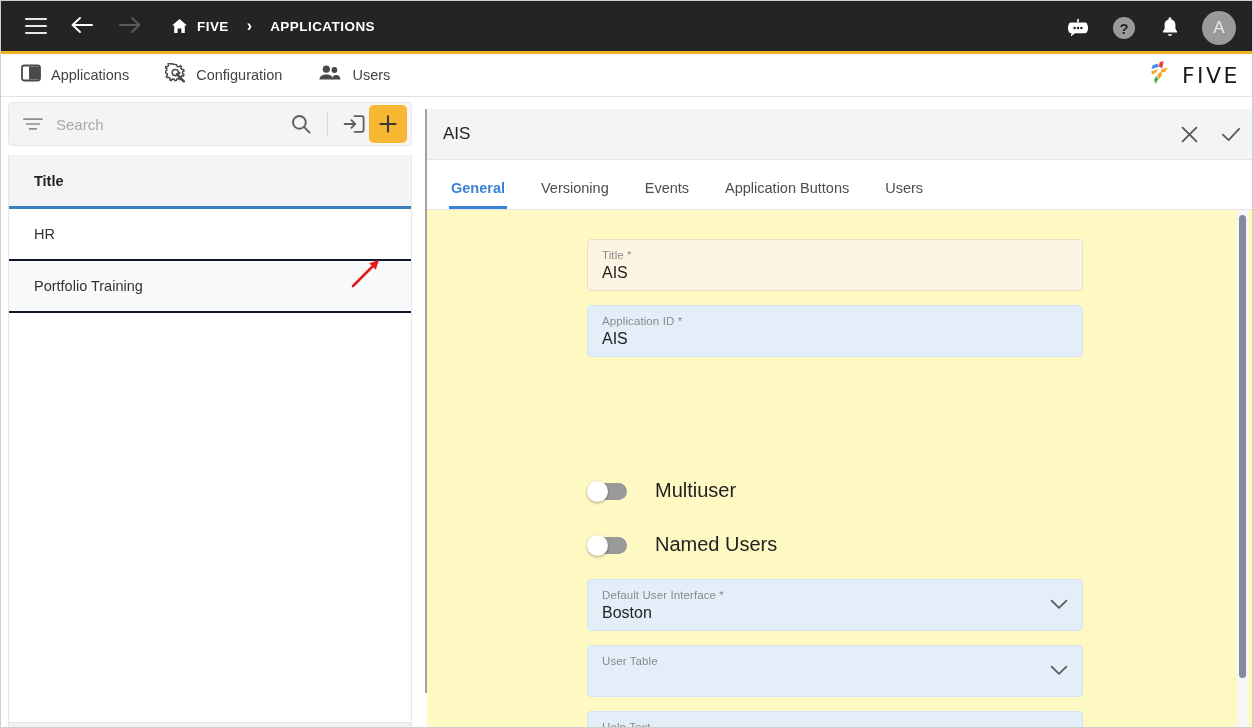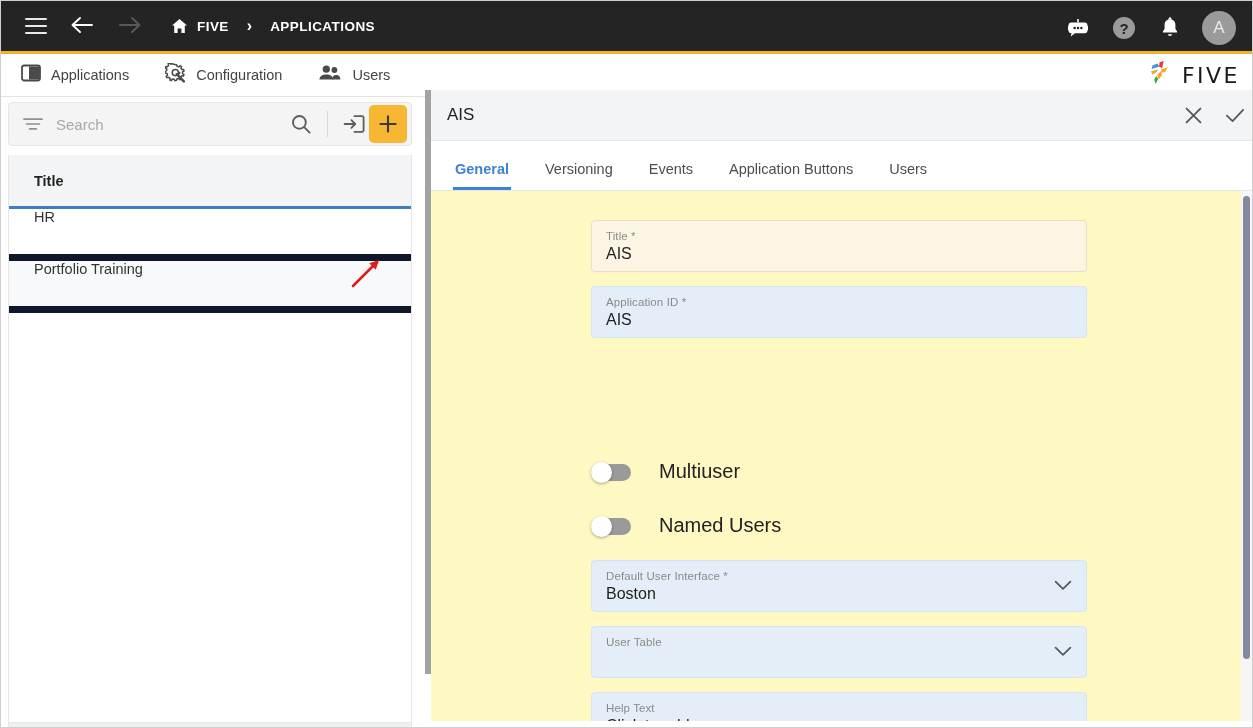--- a/index.html
+++ b/index.html
@@ -86,39 +86,39 @@
   .listcard {
     position:absolute; left:7px; top:57px; width:404px; height:618px;
     border:1px solid #e6e6e6; border-top:none; background:#fff;
   }
   .list-head {
     height:54px; background:#f2f4f5; display:flex; align-items:center;
     border-bottom: 3px solid #3d7ebd;
   }
   .list-head .hd { font-size:14.5px; font-weight:700; color:#222; margin-left:25px; }
   .list-row {
-    height:52px; display:flex; 
-    border-bottom:7px solid #0f172a; cursor:pointer;
+    height:52px; display:flex; align-items:center;
+    border-bottom:2px solid #0f172a; cursor:pointer;
   }
   .list-row .cell { font-size:14.5px; color:#333; margin-left:25px; }
   .list-row.alt { background:#f8f9fa; }
   .list-fill { background:#fff; }
   .list-footer {
     position:absolute; left:0; bottom:0; width:402px; height:50px;
     background:#eef1f2; display:flex; align-items:center; justify-content:flex-end;
     border-top:1px solid #e6e6e6;
   }
 
   
   .annot { position:absolute; left:330px; top:120px; pointer-events:none; }
 
   
   .rightpanel {
-    position:absolute; left:424px; top:89px; width:827px; height:584px;
-    background:#fff; border-left:6px solid #a3a3a3;
+    position:absolute; left:424px; top:108px; width:827px; height:584px;
+    background:#fff; border-left:2px solid #a3a3a3;
   }
   .rp-head {
     position:absolute; left:0; top:0; width:827px; height:51px;
     background:#f2f4f5; display:flex; align-items:center;
     border-bottom:1px solid #e5e5e5;
   }
   .rp-title { font-size:17px; color:#222; margin-left:16px; }
   .rp-actions { position:absolute; right:12px; top:0; height:51px; display:flex; align-items:center; gap:20px; }
   .rp-actions .act { cursor:pointer; display:flex; align-items:center; justify-content:center; width:22px; height:22px; }
 

